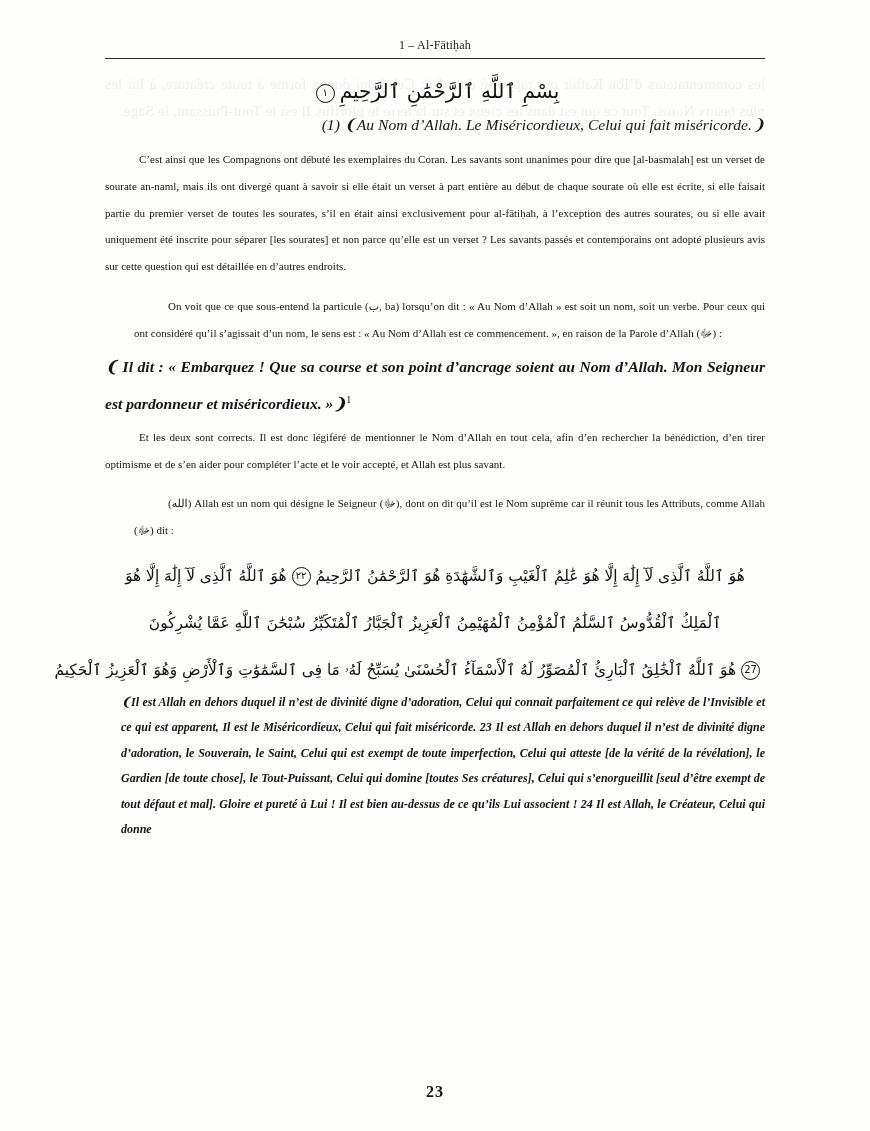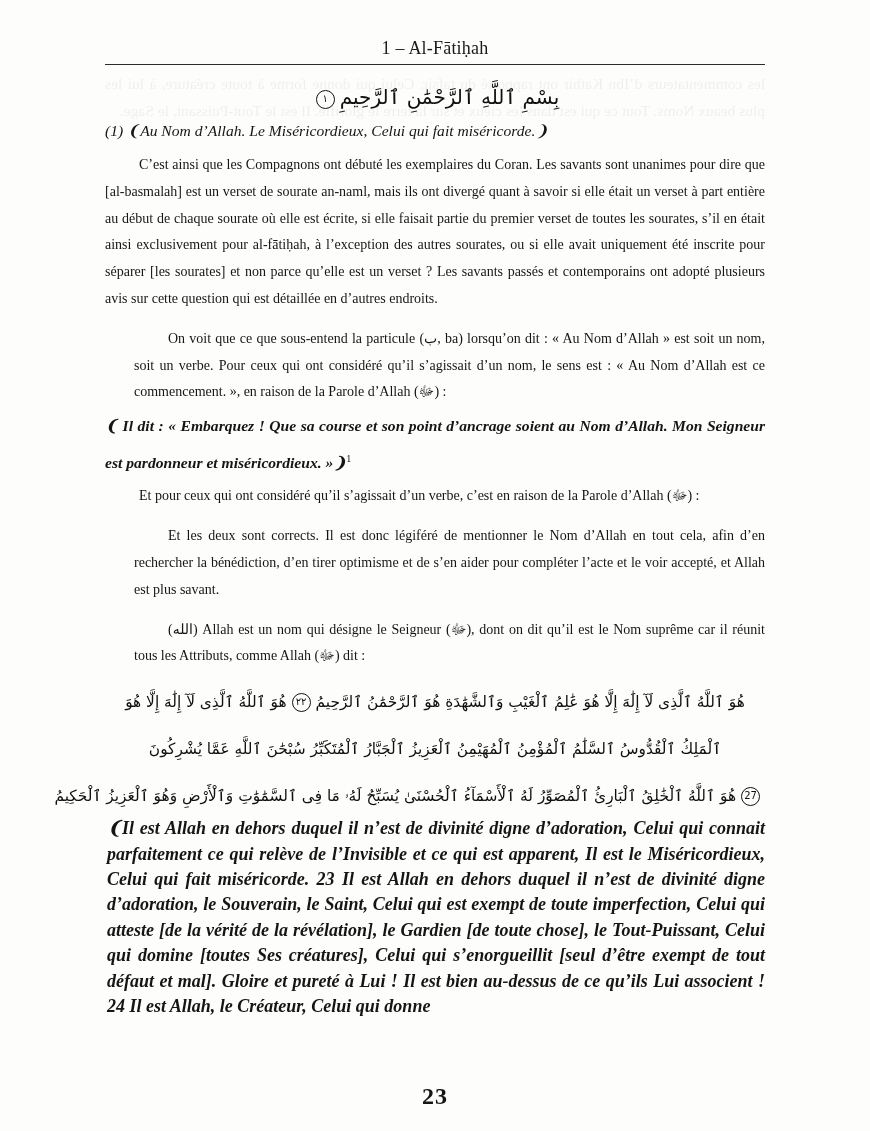--- a/index.html
+++ b/index.html
@@ -44,21 +44,21 @@
   .content {
     position: absolute;
     left: 105px;
     top: 38px;
     width: 660px;
   }
 
   
   .header {
     text-align: center;
-    font-size: 18px;
+    font-size: 12px;
     letter-spacing: .2px;
     color: #1a1a1a;
     padding-bottom: 5px;
   }
   .header-rule {
     border-bottom: 1.6px solid #2b2b2b;
     width: 100%;
     margin-bottom: 14px;
   }
 
@@ -84,51 +84,51 @@
     line-height: 15px;
     text-align: center;
     font-size: 10px;
     margin: 0 5px;
     vertical-align: 2px;
   }
 
   
   p.body {
     margin: 0 0 2px 0;
-    font-size: 14px;
+    font-size: 11px;
     line-height: 26.8px;
     text-align: justify;
     text-indent: 34px;
     hyphens: none;
   }
   p.body + p.body { margin-top: 13px; margin-left: 29px; }
 
   .trans {
     margin: 3px 0 4px 0;
     font-size: 15.6px;
     line-height: 33px;
     font-style: italic;
     text-align: justify;
   }
   .trans.bold { font-weight: bold; }
 
   .numbered-trans {
-    text-align: left;
+    text-align: right;
     font-size: 15.6px;
     font-style: italic;
     margin: 6px 0 12px 0;
   }
 
   .long-trans {
     font-style: italic;
     font-weight: bold;
-    font-size: 18px;
+    font-size: 12px;
     line-height: 25.4px;
     text-align: justify;
-    margin: 5px 0 0 2px;
+    margin: 5px 0 0 16px;
   }
   sup.fn { font-size: 10px; vertical-align: super; font-style: normal; font-weight: normal; }
 
   
   .footnotes {
     position: absolute;
     left: 105px;
     top: 1042px;
     width: 420px;
   }
@@ -145,21 +145,21 @@
   .fn-line .marker { font-style: normal; font-size: 9px; vertical-align: super; margin-right: 3px; }
   .fn-line .plain { font-style: normal; }
 
   
   .folio {
     position: absolute;
     left: 0;
     top: 1083px;
     width: 870px;
     text-align: center;
-    font-size: 24px;
+    font-size: 16px;
     font-weight: bold;
     letter-spacing: 1px;
   }
 </style>
 </head>
 <body>
 
 <div class="page">
 
   <div class="ghost">les commentateurs d’Ibn Kathir ont rapporté du tafsir. Celui qui donne forme à toute créature, à lui les plus beaux Noms. Tout ce qui est dans les cieux et sur la terre le glorifie. Il est le Tout-Puissant, le Sage.</div>
@@ -178,21 +178,20 @@
     <p class="body">C’est ainsi que les Compagnons ont débuté les exemplaires du Coran. Les savants sont unanimes pour dire que [al-basmalah] est un verset de sourate an-naml, mais ils ont divergé quant à savoir si elle était un verset à part entière au début de chaque sourate où elle est écrite, si elle faisait partie du premier verset de toutes les sourates, s’il en était ainsi exclusivement pour al-fātiḥah, à l’exception des autres sourates, ou si elle avait uniquement été inscrite pour séparer [les sourates] et non parce qu’elle est un verset ? Les savants passés et contemporains ont adopté plusieurs avis sur cette question qui est détaillée en d’autres endroits.</p>
 
     <p class="body">On voit que ce que sous-entend la particule (ب, ba) lorsqu’on dit : « Au Nom d’Allah » est soit un nom, soit un verbe. Pour ceux qui ont considéré qu’il s’agissait d’un nom, le sens est : « Au Nom d’Allah est ce commencement. », en raison de la Parole d’Allah (ﷻ) :</p>
 
 
     <div class="trans bold">
       <span>❨ Il dit : « Embarquez ! Que sa course et son point d’ancrage soient au Nom</span>
       <span>d’Allah. Mon Seigneur est pardonneur et miséricordieux. »❩</span><sup class="fn">1</sup>
     </div>
 
-    <p class="body">Et pour ceux qui ont considéré qu’il s’agissait d’un verbe, c’est en raison de la Parole d’Allah (ﷻ) :</p>
 
 
 
     <p class="body">Et les deux sont corrects. Il est donc légiféré de mentionner le Nom d’Allah en tout cela, afin d’en rechercher la bénédiction, d’en tirer optimisme et de s’en aider pour compléter l’acte et le voir accepté, et Allah est plus savant.</p>
 
     <p class="body">(الله) Allah est un nom qui désigne le Seigneur (ﷻ), dont on dit qu’il est le Nom suprême car il réunit tous les Attributs, comme Allah (ﷻ) dit :</p>
 
     <div class="arabic block">
       <span>هُوَ ٱللَّهُ ٱلَّذِى لَآ إِلَٰهَ إِلَّا هُوَ عَٰلِمُ ٱلْغَيْبِ وَٱلشَّهَٰدَةِ هُوَ ٱلرَّحْمَٰنُ ٱلرَّحِيمُ</span><span class="ayah-mark">٢٢</span><span>هُوَ ٱللَّهُ ٱلَّذِى لَآ إِلَٰهَ إِلَّا هُوَ</span>
     </div>

